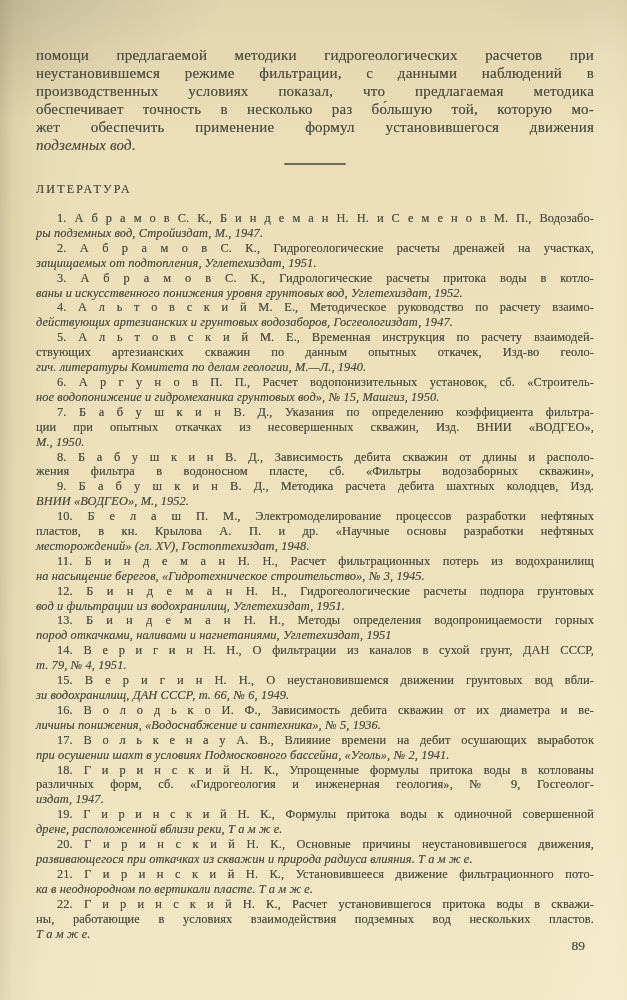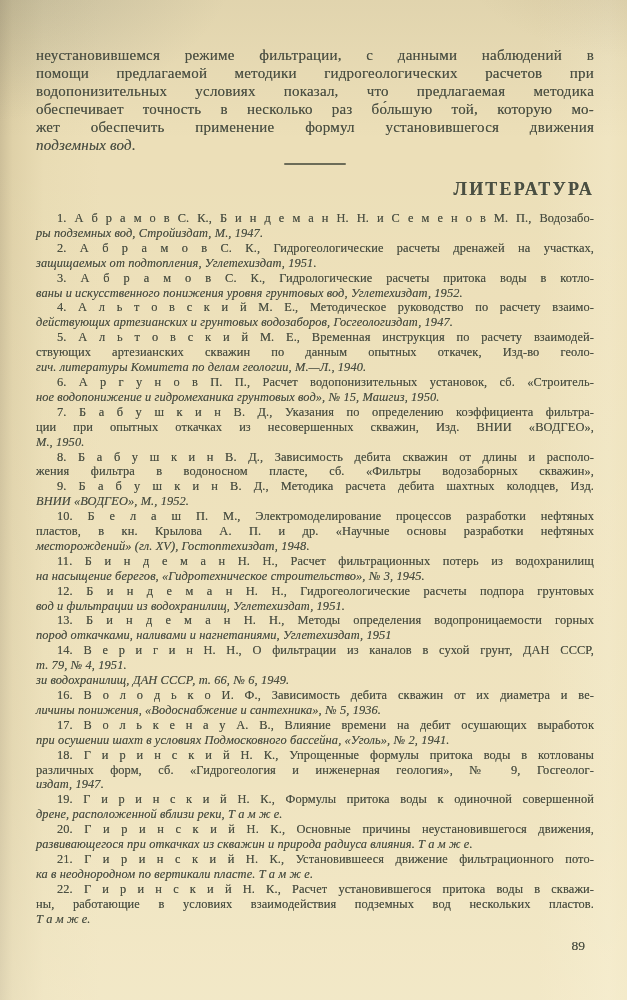--- a/index.html
+++ b/index.html
@@ -28,43 +28,43 @@
   .jline.last{text-align-last:left;font-style:italic;}
   .jline.indent{text-indent:21px;}
   .para .jline{
     font-size:15px;line-height:18px;letter-spacing:.2px;
   }
   .divider{
     width:62px;height:2px;margin:9px auto 0;
     background:rgba(72,75,62,.78);border-radius:1px;
   }
   .heading{
-    margin:14px 0 0;font-size:18px;line-height:20px;font-weight:bold;
-    text-align:right;letter-spacing:2.2px;
+    margin:14px 0 0;font-size:12px;line-height:20px;font-weight:normal;
+    text-align:left;letter-spacing:2.2px;
   }
   .bib{margin-top:12px;}
   .bib .jline{
     font-size:12.4px;line-height:14.9px;letter-spacing:.1px;
   }
   .pageno{
     position:absolute;right:42px;bottom:46px;
     font-size:13.5px;color:var(--ink,#4a4f42);
     text-shadow:0 0 .5px rgba(74,79,66,.65);
     margin-top:9px;
   }
 </style>
 </head>
 <body>
 
 <div class="scan">
   <div class="content">
     <div class="para" id="cont-para">
+        <div class="jline">помощи предлагаемой методики гидрогеологических расчетов при</div>
         <div class="jline">неустановившемся режиме фильтрации, с данными наблюдений в</div>
-        <div class="jline">помощи предлагаемой методики гидрогеологических расчетов при</div>
-        <div class="jline">водопонизительных условиях показал, что предлагаемая методика</div>
+        <div class="jline">производственных условиях показал, что предлагаемая методика</div>
         <div class="jline">обеспечивает точность в несколько раз бо́льшую той, которую мо-</div>
         <div class="jline">жет обеспечить применение формул установившегося движения</div>
         <div class="jline last">подземных вод.</div>
       </div>
     <div class="divider"></div>
     <h1 class="heading">ЛИТЕРАТУРА</h1>
     <div class="bib" id="bib">
         <div class="entry">
           <div class="jline indent">1. А б р а м о в С. К., Б и н д е м а н Н. Н. и С е м е н о в М. П., Водозабо-</div>
           <div class="jline last">ры подземных вод, Стройиздат, М., 1947.</div>
@@ -118,20 +118,21 @@
         </div>
         <div class="entry">
           <div class="jline indent">13. Б и н д е м а н Н. Н., Методы определения водопроницаемости горных</div>
           <div class="jline last">пород откачками, наливами и нагнетаниями, Углетехиздат, 1951</div>
         </div>
         <div class="entry">
           <div class="jline indent">14. В е р и г и н Н. Н., О фильтрации из каналов в сухой грунт, ДАН СССР,</div>
           <div class="jline last">т. 79, № 4, 1951.</div>
         </div>
         <div class="entry">
+          <div class="jline indent">15. В е р и г и н Н. Н., О неустановившемся движении грунтовых вод вбли-</div>
           <div class="jline last">зи водохранилищ, ДАН СССР, т. 66, № 6, 1949.</div>
         </div>
         <div class="entry">
           <div class="jline indent">16. В о л о д ь к о И. Ф., Зависимость дебита скважин от их диаметра и ве-</div>
           <div class="jline last">личины понижения, «Водоснабжение и сантехника», № 5, 1936.</div>
         </div>
         <div class="entry">
           <div class="jline indent">17. В о л ь к е н а у А. В., Влияние времени на дебит осушающих выработок</div>
           <div class="jline last">при осушении шахт в условиях Подмосковного бассейна, «Уголь», № 2, 1941.</div>
         </div>

